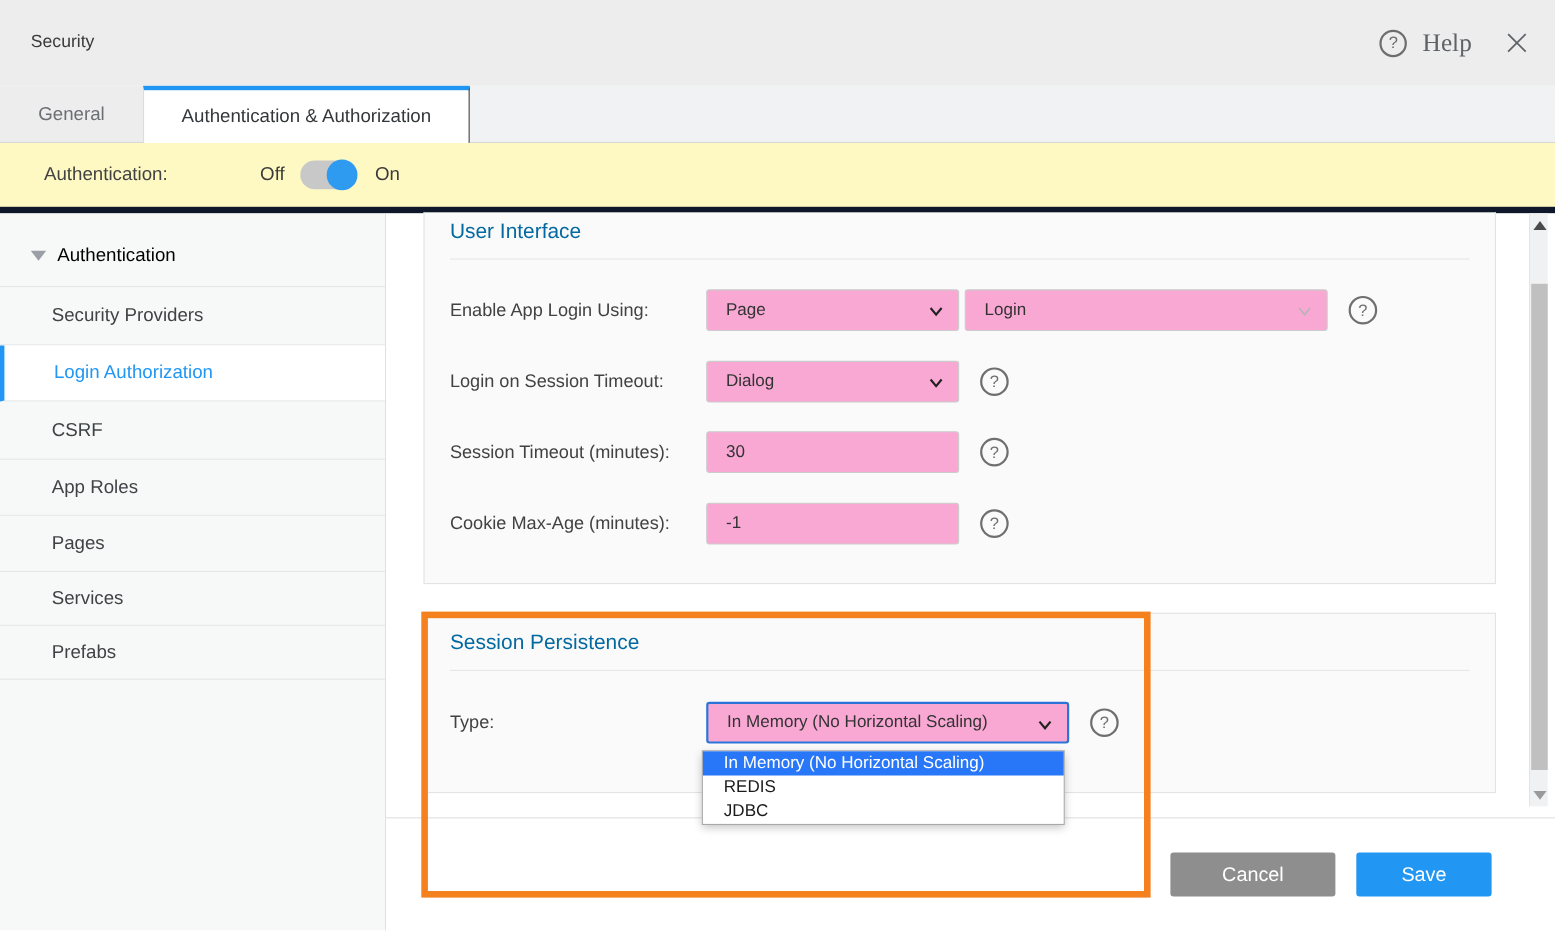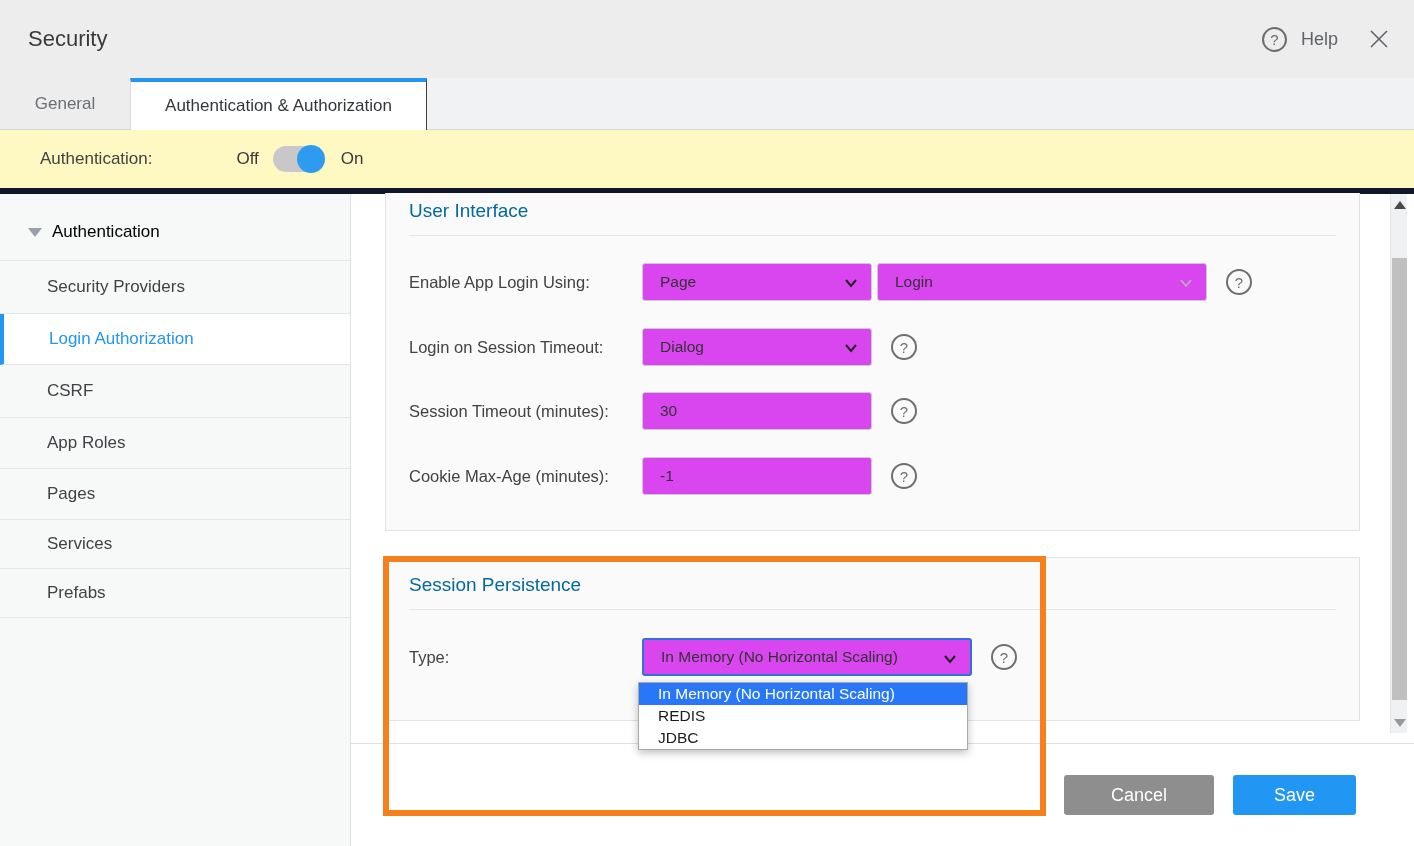--- a/index.html
+++ b/index.html
@@ -7,28 +7,28 @@
   body {
     font-family:"Liberation Sans", sans-serif;
     position:relative; width:1414px; height:846px;
     background:#ffffff; overflow:hidden; color:#424242;
   }
   
   .header {
     position:absolute; left:0; top:0; width:1414px; height:78px;
     background:#ededed; display:flex; align-items:center;
   }
-  .header-title { font-size:22px; color:#3a3a3a; margin-left:28px; }
+  .header-title { font-size:16px; color:#3a3a3a; margin-left:28px; }
   .header-right { position:absolute; right:22px; top:0; height:78px; display:flex; align-items:center; gap:14px; }
   .help-circle {
     width:25px; height:25px; border:2px solid #6d6d6d; border-radius:50%;
     display:flex; align-items:center; justify-content:center;
     font-size:15px; color:#6d6d6d; background:transparent;
   }
-  .help-text { font-size:18px; color:#5f6368; }
+  .help-text { font-size:23px; color:#5f6368;font-family:Liberation Serif, serif; }
   .close-x { width:26px; height:26px; margin-left:14px; cursor:pointer; display:flex; align-items:center; justify-content:center; }
   .close-x svg { stroke:#5f6368; }
   
   .tabbar {
     position:absolute; left:0; top:78px; width:1414px; height:52px;
     display:flex; background:#f1f2f4;
   }
   .tab {
     display:flex; align-items:center; justify-content:center;
     font-size:17px; height:52px;
@@ -93,21 +93,21 @@
   }
   .panel-ui { top:-1px; height:338px; border-top:none; }
   .panel-session { top:363px; height:164px; }
   .panel-title { font-size:19px; color:#0369a1; font-weight:400; }
   .panel-hr { border:none; border-top:1px solid #e6e6e6; margin-top:13px; }
   .panel-ui .panel-title { padding-top:7px; }
   .panel-session .panel-title { padding-top:16px; }
   .frow { display:flex; align-items:center; height:38px; }
   .frow .flabel { width:233px; font-size:16.5px; color:#424242; }
   .ctl {
-    height:38px; background:#d946ef; border:1px solid #cccccc; border-radius:3px;
+    height:38px; background:#f9a8d4; border:1px solid #cccccc; border-radius:3px;
     display:flex; align-items:center; padding-left:17px; font-size:15.5px; color:#333;
     position:relative;
   }
   .sel { width:230px; cursor:pointer; }
   .sel-wide { width:330px; margin-left:5px; cursor:pointer; }
   .chev { position:absolute; right:12px; top:11px; }
   .inp { width:230px; }
   .inp input {
     width:100%; height:100%; border:none; outline:none; background:transparent;
     font-family:"Liberation Sans", sans-serif; font-size:15.5px; color:#333;

